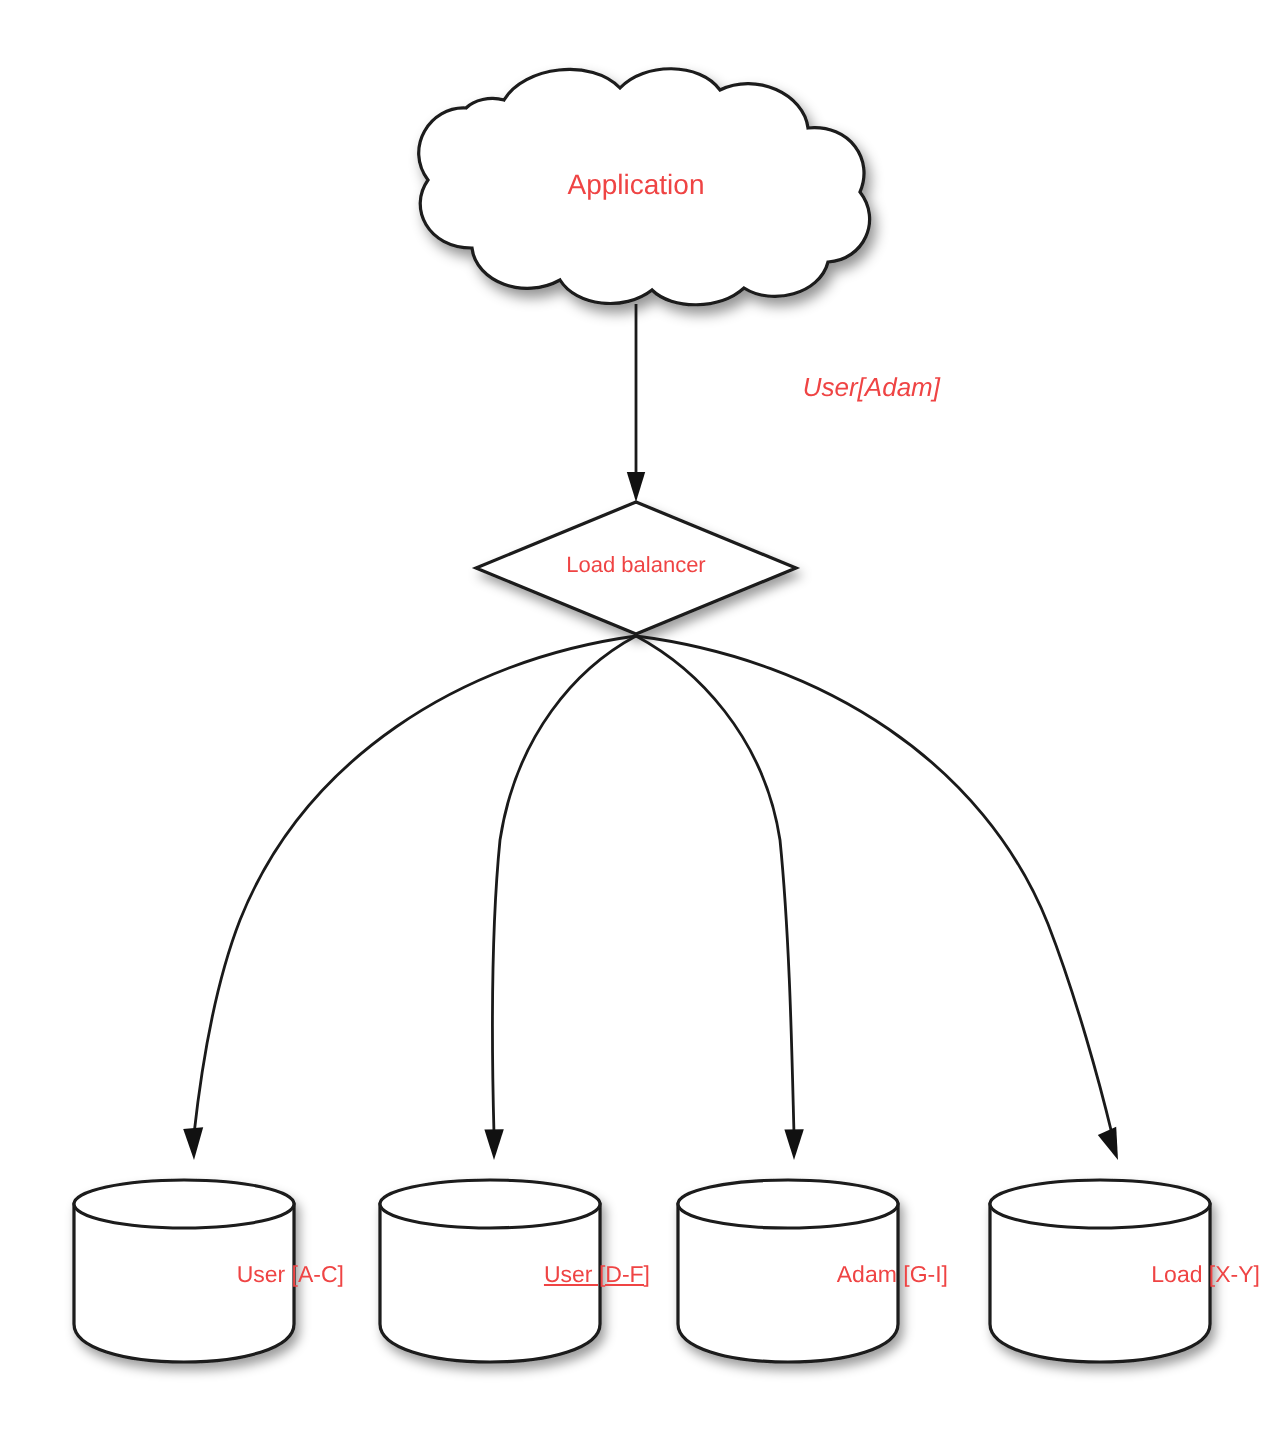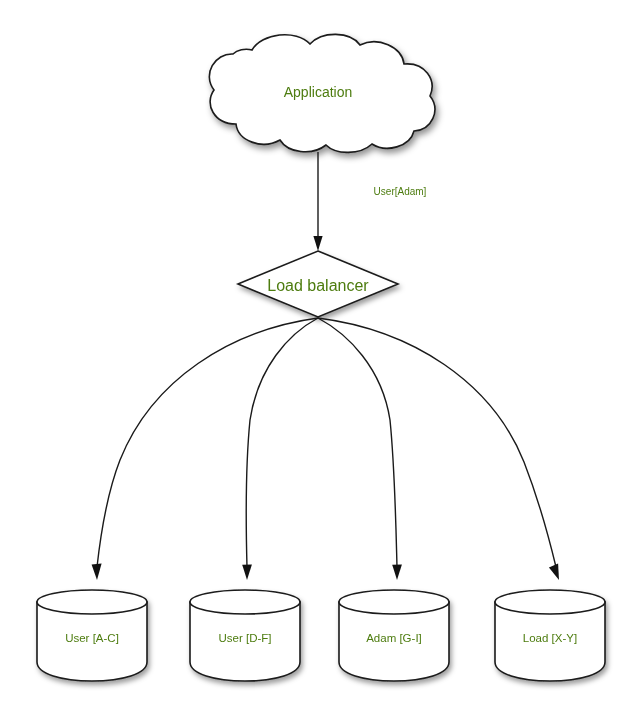--- a/index.html
+++ b/index.html
@@ -49,53 +49,55 @@
     stroke: #1a1a1a;
     stroke-width: 1.6;
   }
   .cyl-top {
     fill: #ffffff;
     stroke: #1a1a1a;
     stroke-width: 1.6;
   }
   .node-label {
     position: absolute;
-    color: #4d7c0f;
+    color: #ef4444;
     font-family: "Liberation Sans", sans-serif;
     text-align: center;
     white-space: nowrap;
     pointer-events: none;
     line-height: 1;
   }
   .label-cloud {
     font-size: 14px;
     left: 218px;
     top: 85px;
     width: 200px;
   }
   .label-diamond {
-    font-size: 16px;
+    font-size: 11px;
     left: 248px;
     top: 278px;
     width: 140px;
   }
   .label-edge {
-    font-size: 10px;
+    font-size: 13px;
     left: 330px;
     top: 187px;
     width: 140px;
-    text-align: center;
+    text-align: right;
+    font-style: italic;
   }
   .label-db {
     font-size: 11.5px;
     width: 160px;
     top: 633px;
+    text-align: right;
   }
   .label-db-0 { left: 12px; }
-  .label-db-1 { left: 165px; }
+  .label-db-1 { left: 165px; text-decoration: underline; }
   .label-db-2 { left: 314px; }
   .label-db-3 { left: 470px; }
 </style>
 </head>
 <body>
 
 <div id="diagram-root">
 
   <svg class="canvas" viewBox="0 0 642 728" xmlns="http://www.w3.org/2000/svg">
     <defs>

